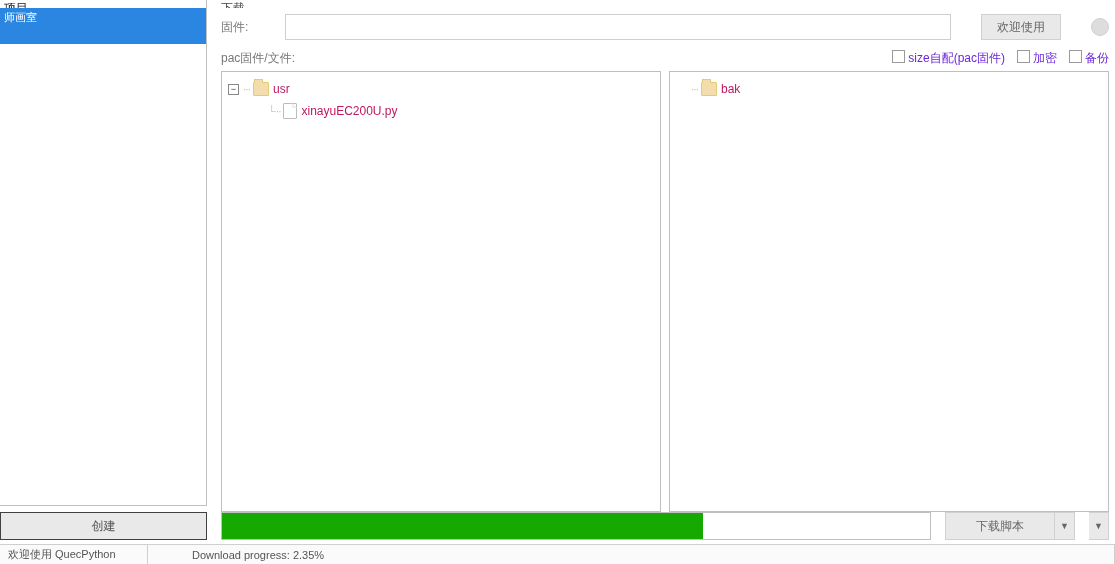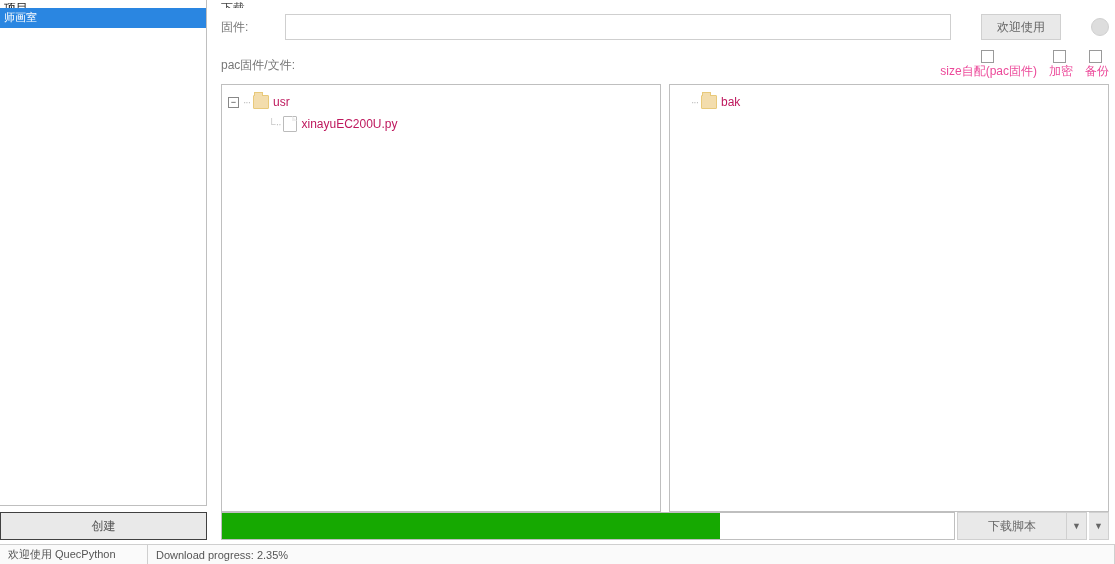--- a/index.html
+++ b/index.html
@@ -33,21 +33,21 @@
 .left-header-cut {
   height: 8px;
   font-size: 12px;
   color: #222;
   padding-left: 4px;
   overflow: hidden;
 }
 .sel-item {
   background: #2a86e1;
   color: #fff;
-  height: 20px;
+  height: 36px;
   line-height: 18px;
   padding-left: 4px;
   font-size: 11px;
   overflow: hidden;
   white-space: nowrap;
 }
 .left-buttons {
   display: flex;
   gap: 6px;
   margin-top: 6px;
@@ -115,24 +115,23 @@
   align-items: center;
   margin-bottom: 4px;
 }
 .scriptfile-label {
   color: #777;
   flex: 0 0 auto;
 }
 .scriptfile-spacer { flex: 1; }
 .chk-wrap {
   display: flex;
-  align-items: center;
+  align-items: flex-start;
   margin-left: 12px;
-  color: #ec4899;
-  flex-direction: column;
+  color: #6d28d9;
 }
 .chk {
   width: 13px;
   height: 13px;
   border: 1px solid #9a9a9a;
   margin-right: 3px;
 }
 
 .trees-row {
   display: flex;
@@ -215,21 +214,21 @@
 .tree-line-vert {
   color: #c7c7c7;
   font-size: 11px;
   margin-right: 0;
 }
 
 .bottom-row {
   display: flex;
   align-items: center;
   margin-top: 0;
-  gap: 2px;
+  gap: 14px;
 }
 .progress-wrap {
   flex: 1;
   height: 28px;
   border: 1px solid #bfbfbf;
   background: #fff;
   display: flex;
 }
 .progress-fill {
   background: #16a901;
@@ -264,20 +263,21 @@
   bottom: 0;
   left: 0;
   right: 0;
   height: 20px;
   border-top: 1px solid #cfcfcf;
   background: #fafafa;
   display: flex;
   align-items: center;
   font-size: 11px;
   color: #555;
+  gap: 36px;
 }
 .status-cell {
   padding: 0 8px;
   border-right: 1px solid #cfcfcf;
   height: 100%;
   display: flex;
   align-items: center;
   white-space: nowrap;
   overflow: hidden;
 }

